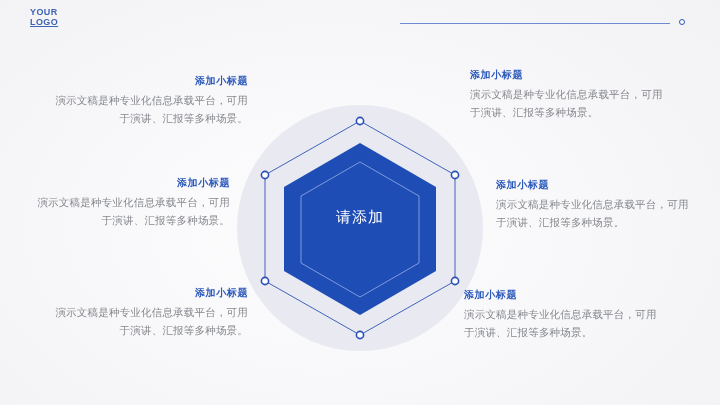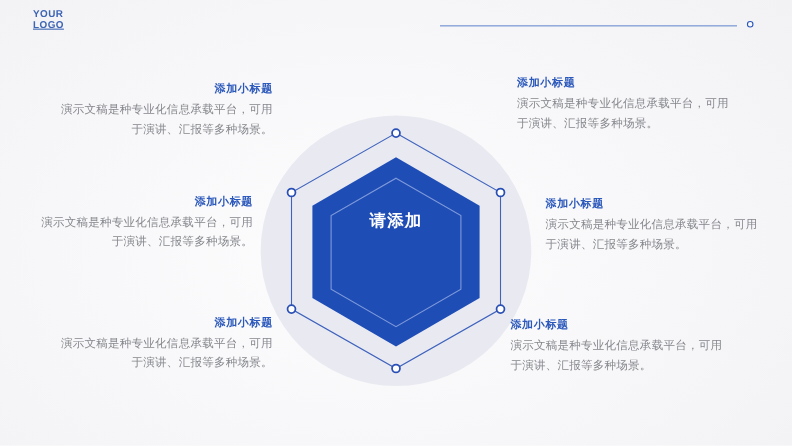--- a/index.html
+++ b/index.html
@@ -92,26 +92,26 @@
   #hex-svg {
     position: absolute;
     left: 0;
     top: 0;
     width: 246px;
     height: 246px;
   }
   #center-label {
     position: absolute;
     left: 0;
-    top: 83px;
+    top: 99px;
     width: 246px;
     text-align: center;
     color: #ffffff;
     font-size: 15px;
-    font-weight: bold;
+    font-weight: normal;
     line-height: 25px;
     letter-spacing: 1px;
   }
   
   .block { position: absolute; }
   .block .bt {
     font-size: 10px;
     font-weight: bold;
     color: #2b58bb;
     letter-spacing: 0.6px;

